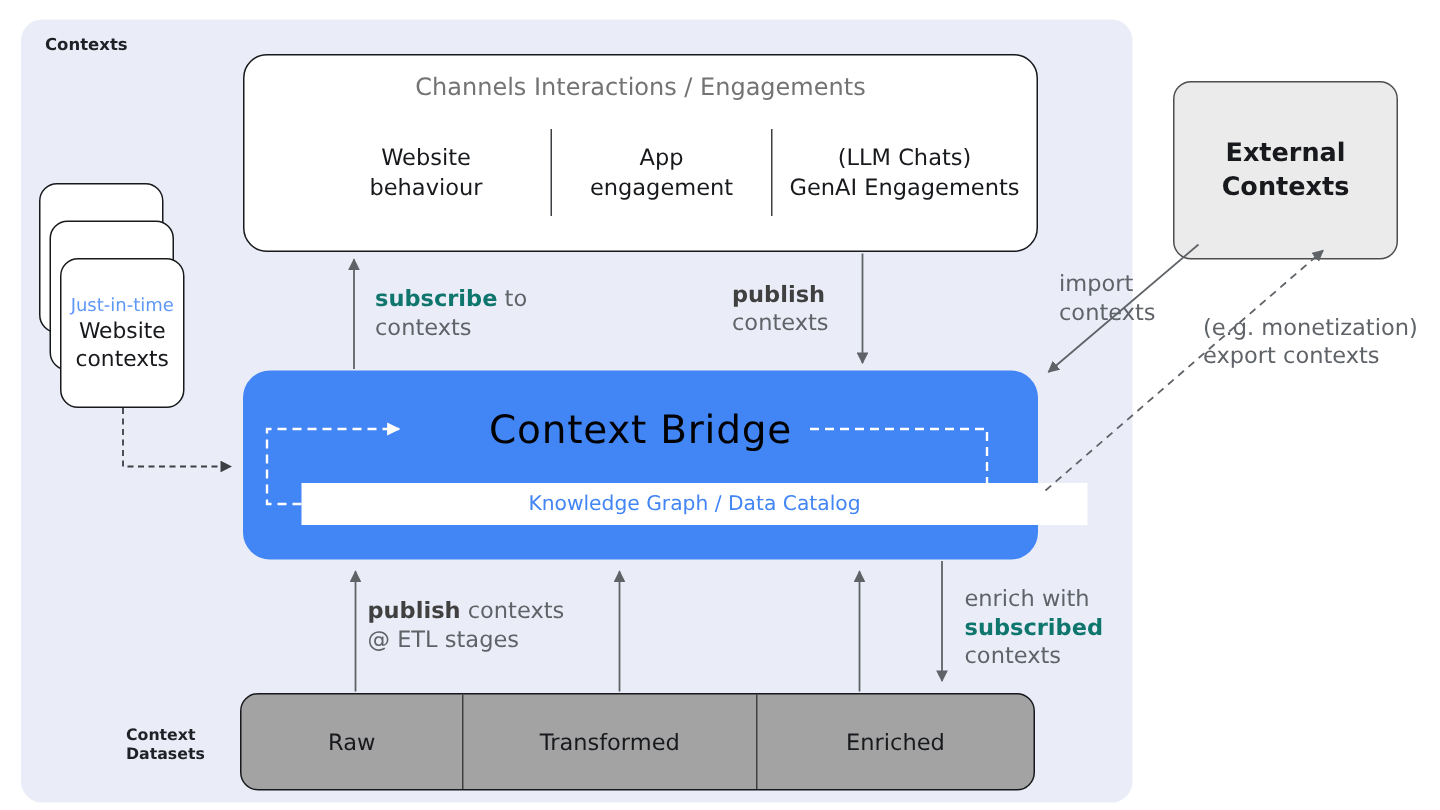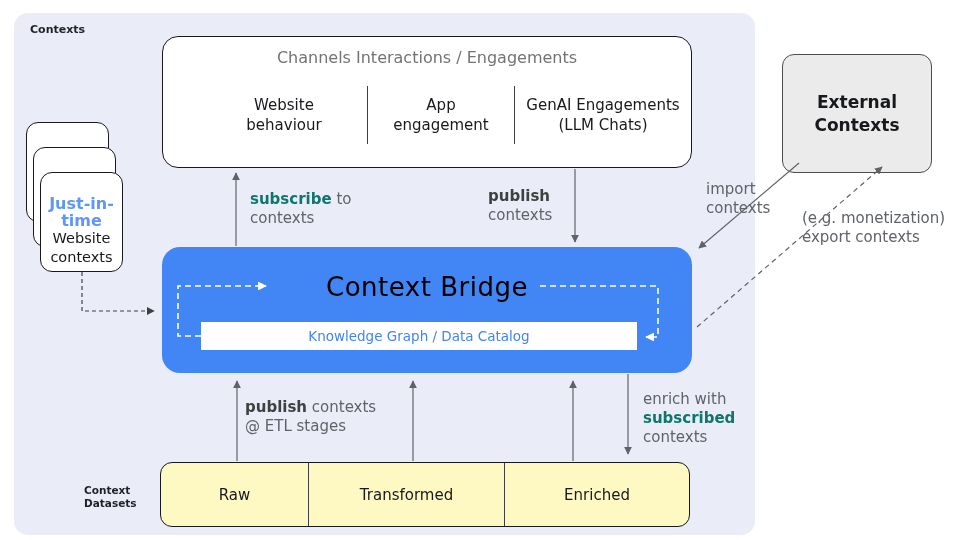--- a/index.html
+++ b/index.html
@@ -38,37 +38,37 @@
     font-size:17px;font-weight:600;line-height:23px;color:#17191c;text-align:center;
   }
   
   .card{
     width:83px;height:100px;background:#ffffff;border:1.4px solid #17191c;border-radius:12px;
     box-sizing:border-box;z-index:2;
   }
   .card.back{left:26px;top:122px;}
   .card.mid{left:33px;top:147px;z-index:3;}
   .card.front{left:40px;top:172px;z-index:3;text-align:center;padding-top:22px;}
-  .card-tag{font-size:16px;font-weight:700;color:#5E97F6;line-height:17px;}
+  .card-tag{font-size:12px;font-weight:400;color:#5E97F6;line-height:17px;}
   .card-line{font-size:14.5px;font-weight:500;color:#17191c;line-height:19px;}
   
   .bridge-box{
     left:162px;top:247px;width:530px;height:126px;background:#4285F4;border-radius:18px;z-index:2;
   }
   .bridge-title{
     margin-top:25px;text-align:center;color:#000000;font-size:26px;font-weight:500;letter-spacing:0.5px;
   }
   .kg-bar{
-    position:absolute;left:39px;top:75px;width:436px;height:28px;background:#ffffff;
+    position:absolute;left:39px;top:75px;width:524px;height:28px;background:#ffffff;
     display:flex;align-items:center;justify-content:center;
     font-size:13.5px;font-weight:500;color:#4285F4;
   }
   
   .datasets-box{
-    left:160px;top:462px;width:530px;height:65px;background:#fef9c3;
+    left:160px;top:462px;width:530px;height:65px;background:#a3a3a3;
     border:1.5px solid #17191c;border-radius:12px;z-index:2;box-sizing:border-box;
     display:grid;grid-template-columns:148px 196px 1fr;
   }
   .ds-cell{display:flex;align-items:center;justify-content:center;
     font-size:15px;font-weight:500;color:#17191c;}
   .ds-cell.b{border-right:1px solid #3c4043;}
   .phys-label{
     left:84px;top:484px;width:60px;font-size:10.5px;font-weight:600;color:#1e2126;line-height:13px;z-index:2;
   }
   
@@ -94,22 +94,22 @@
         <span>Website</span>
         <span>behaviour</span>
       </div>
       <div class="vdiv"></div>
       <div class="ch-col c2">
         <span>App</span>
         <span>engagement</span>
       </div>
       <div class="vdiv"></div>
       <div class="ch-col c3">
+        <span>(LLM Chats)</span>
         <span>GenAI Engagements</span>
-        <span>(LLM Chats)</span>
       </div>
     </div>
   </div>
 
   <div class="abs external-box">
     <span>External</span>
     <span>Contexts</span>
   </div>
 
   <div class="abs card back"></div>

